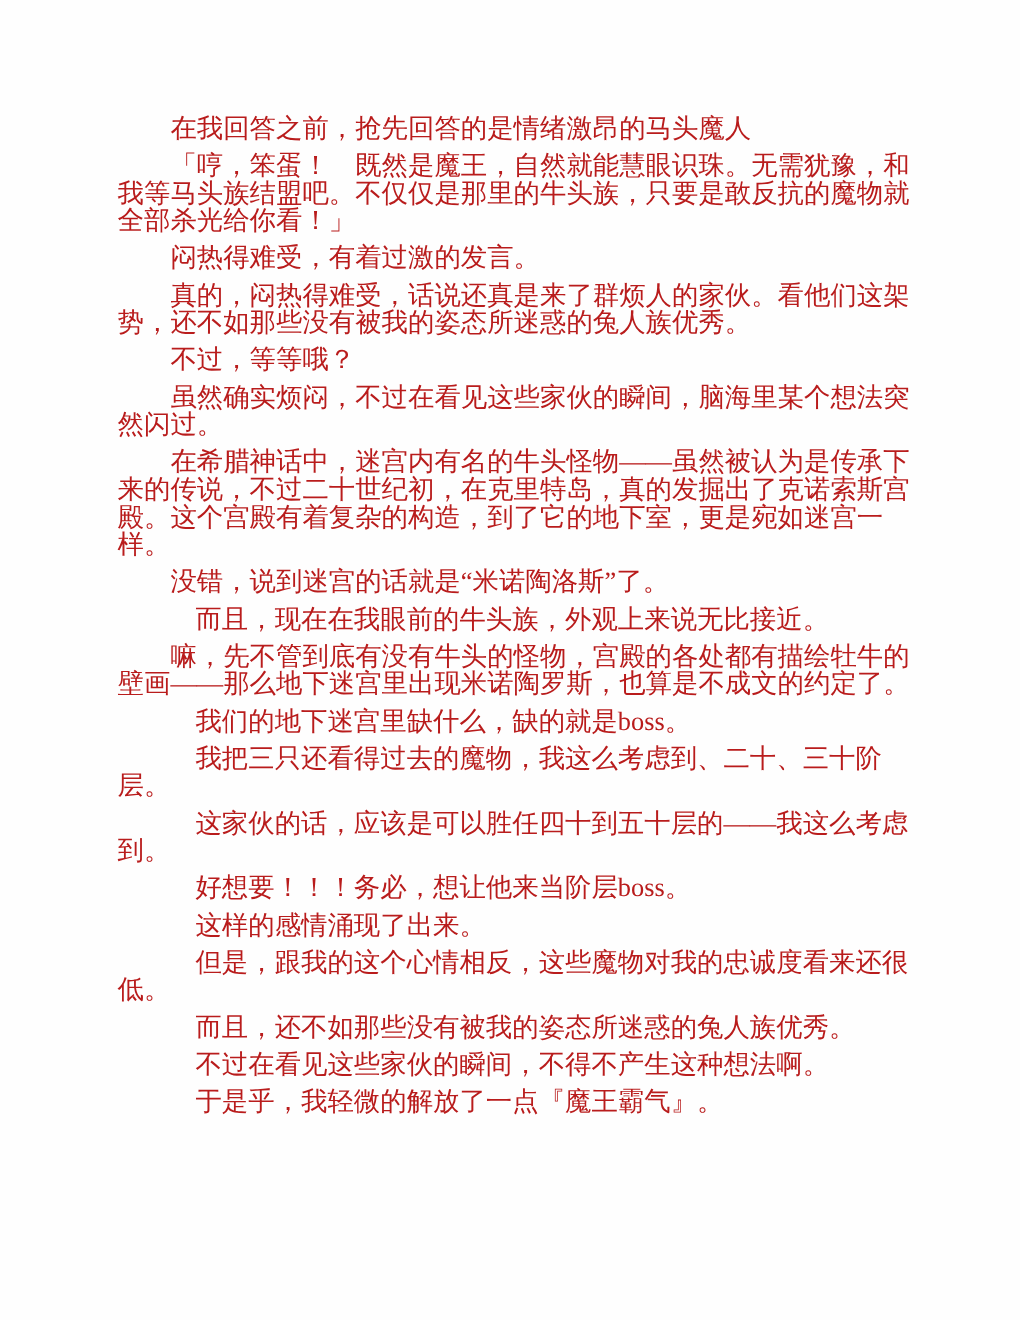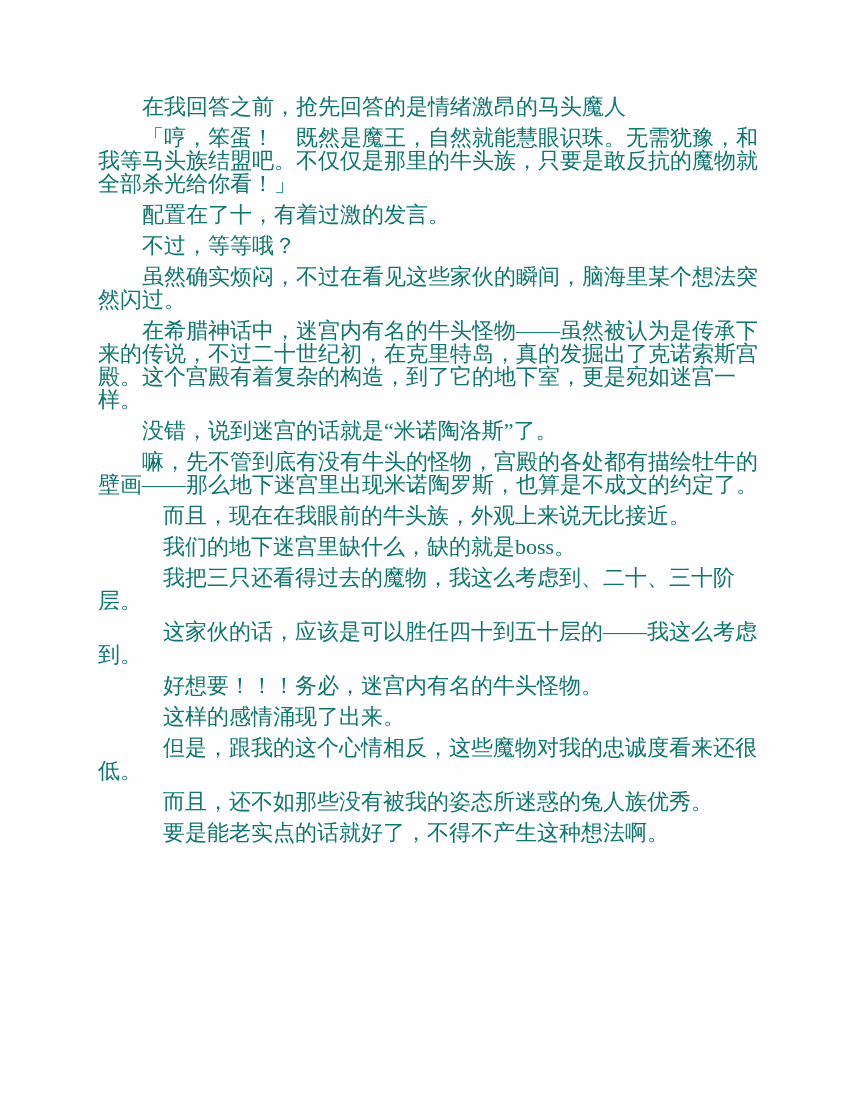--- a/index.html
+++ b/index.html
@@ -18,45 +18,47 @@
     overflow: hidden;
   }
   .text-content {
     width: 668px;
   }
   p.para {
     margin: 0 0 8px 0;
     font-family: "Liberation Serif", "DejaVu Serif", serif;
     font-size: 22px;
     line-height: 23px;
-    color: #0f766e;
+    color: #b91c1c;
     text-align: left;
     word-break: normal;
     overflow-wrap: break-word;
   }
   p.para.indent-normal { text-indent: 2em; }
   p.para.indent-deep   { text-indent: 2.95em; }
 </style>
 </head>
 <body>
 
 <div class="page">
   <div class="text-content">
 
   <p class="para indent-normal">在我回答之前，抢先回答的是情绪激昂的马头魔人</p>
       <p class="para indent-normal">「哼，笨蛋！　既然是魔王，自然就能慧眼识珠。无需犹豫，和我等马头族结盟吧。不仅仅是那里的牛头族，只要是敢反抗的魔物就全部杀光给你看！」</p>
-      <p class="para indent-normal">配置在了十，有着过激的发言。</p>
+      <p class="para indent-normal">闷热得难受，有着过激的发言。</p>
+      <p class="para indent-normal">真的，闷热得难受，话说还真是来了群烦人的家伙。看他们这架势，还不如那些没有被我的姿态所迷惑的兔人族优秀。</p>
       <p class="para indent-normal">不过，等等哦？</p>
       <p class="para indent-normal">虽然确实烦闷，不过在看见这些家伙的瞬间，脑海里某个想法突然闪过。</p>
       <p class="para indent-normal">在希腊神话中，迷宫内有名的牛头怪物——虽然被认为是传承下来的传说，不过二十世纪初，在克里特岛，真的发掘出了克诺索斯宫殿。这个宫殿有着复杂的构造，到了它的地下室，更是宛如迷宫一样。</p>
       <p class="para indent-normal">没错，说到迷宫的话就是“米诺陶洛斯”了。</p>
+      <p class="para indent-deep">而且，现在在我眼前的牛头族，外观上来说无比接近。</p>
       <p class="para indent-normal">嘛，先不管到底有没有牛头的怪物，宫殿的各处都有描绘牡牛的壁画——那么地下迷宫里出现米诺陶罗斯，也算是不成文的约定了。</p>
-      <p class="para indent-deep">而且，现在在我眼前的牛头族，外观上来说无比接近。</p>
       <p class="para indent-deep">我们的地下迷宫里缺什么，缺的就是boss。</p>
       <p class="para indent-deep">我把三只还看得过去的魔物，我这么考虑到、二十、三十阶层。</p>
       <p class="para indent-deep">这家伙的话，应该是可以胜任四十到五十层的——我这么考虑到。</p>
-      <p class="para indent-deep">好想要！！！务必，迷宫内有名的牛头怪物。</p>
+      <p class="para indent-deep">好想要！！！务必，想让他来当阶层boss。</p>
       <p class="para indent-deep">这样的感情涌现了出来。</p>
       <p class="para indent-deep">但是，跟我的这个心情相反，这些魔物对我的忠诚度看来还很低。</p>
       <p class="para indent-deep">而且，还不如那些没有被我的姿态所迷惑的兔人族优秀。</p>
-      <p class="para indent-deep">要是能老实点的话就好了，不得不产生这种想法啊。</p>
+      <p class="para indent-deep">不过在看见这些家伙的瞬间，不得不产生这种想法啊。</p>
+      <p class="para indent-deep">于是乎，我轻微的解放了一点『魔王霸气』。</p>
     </div>
 </div>
 
 </body></html>

